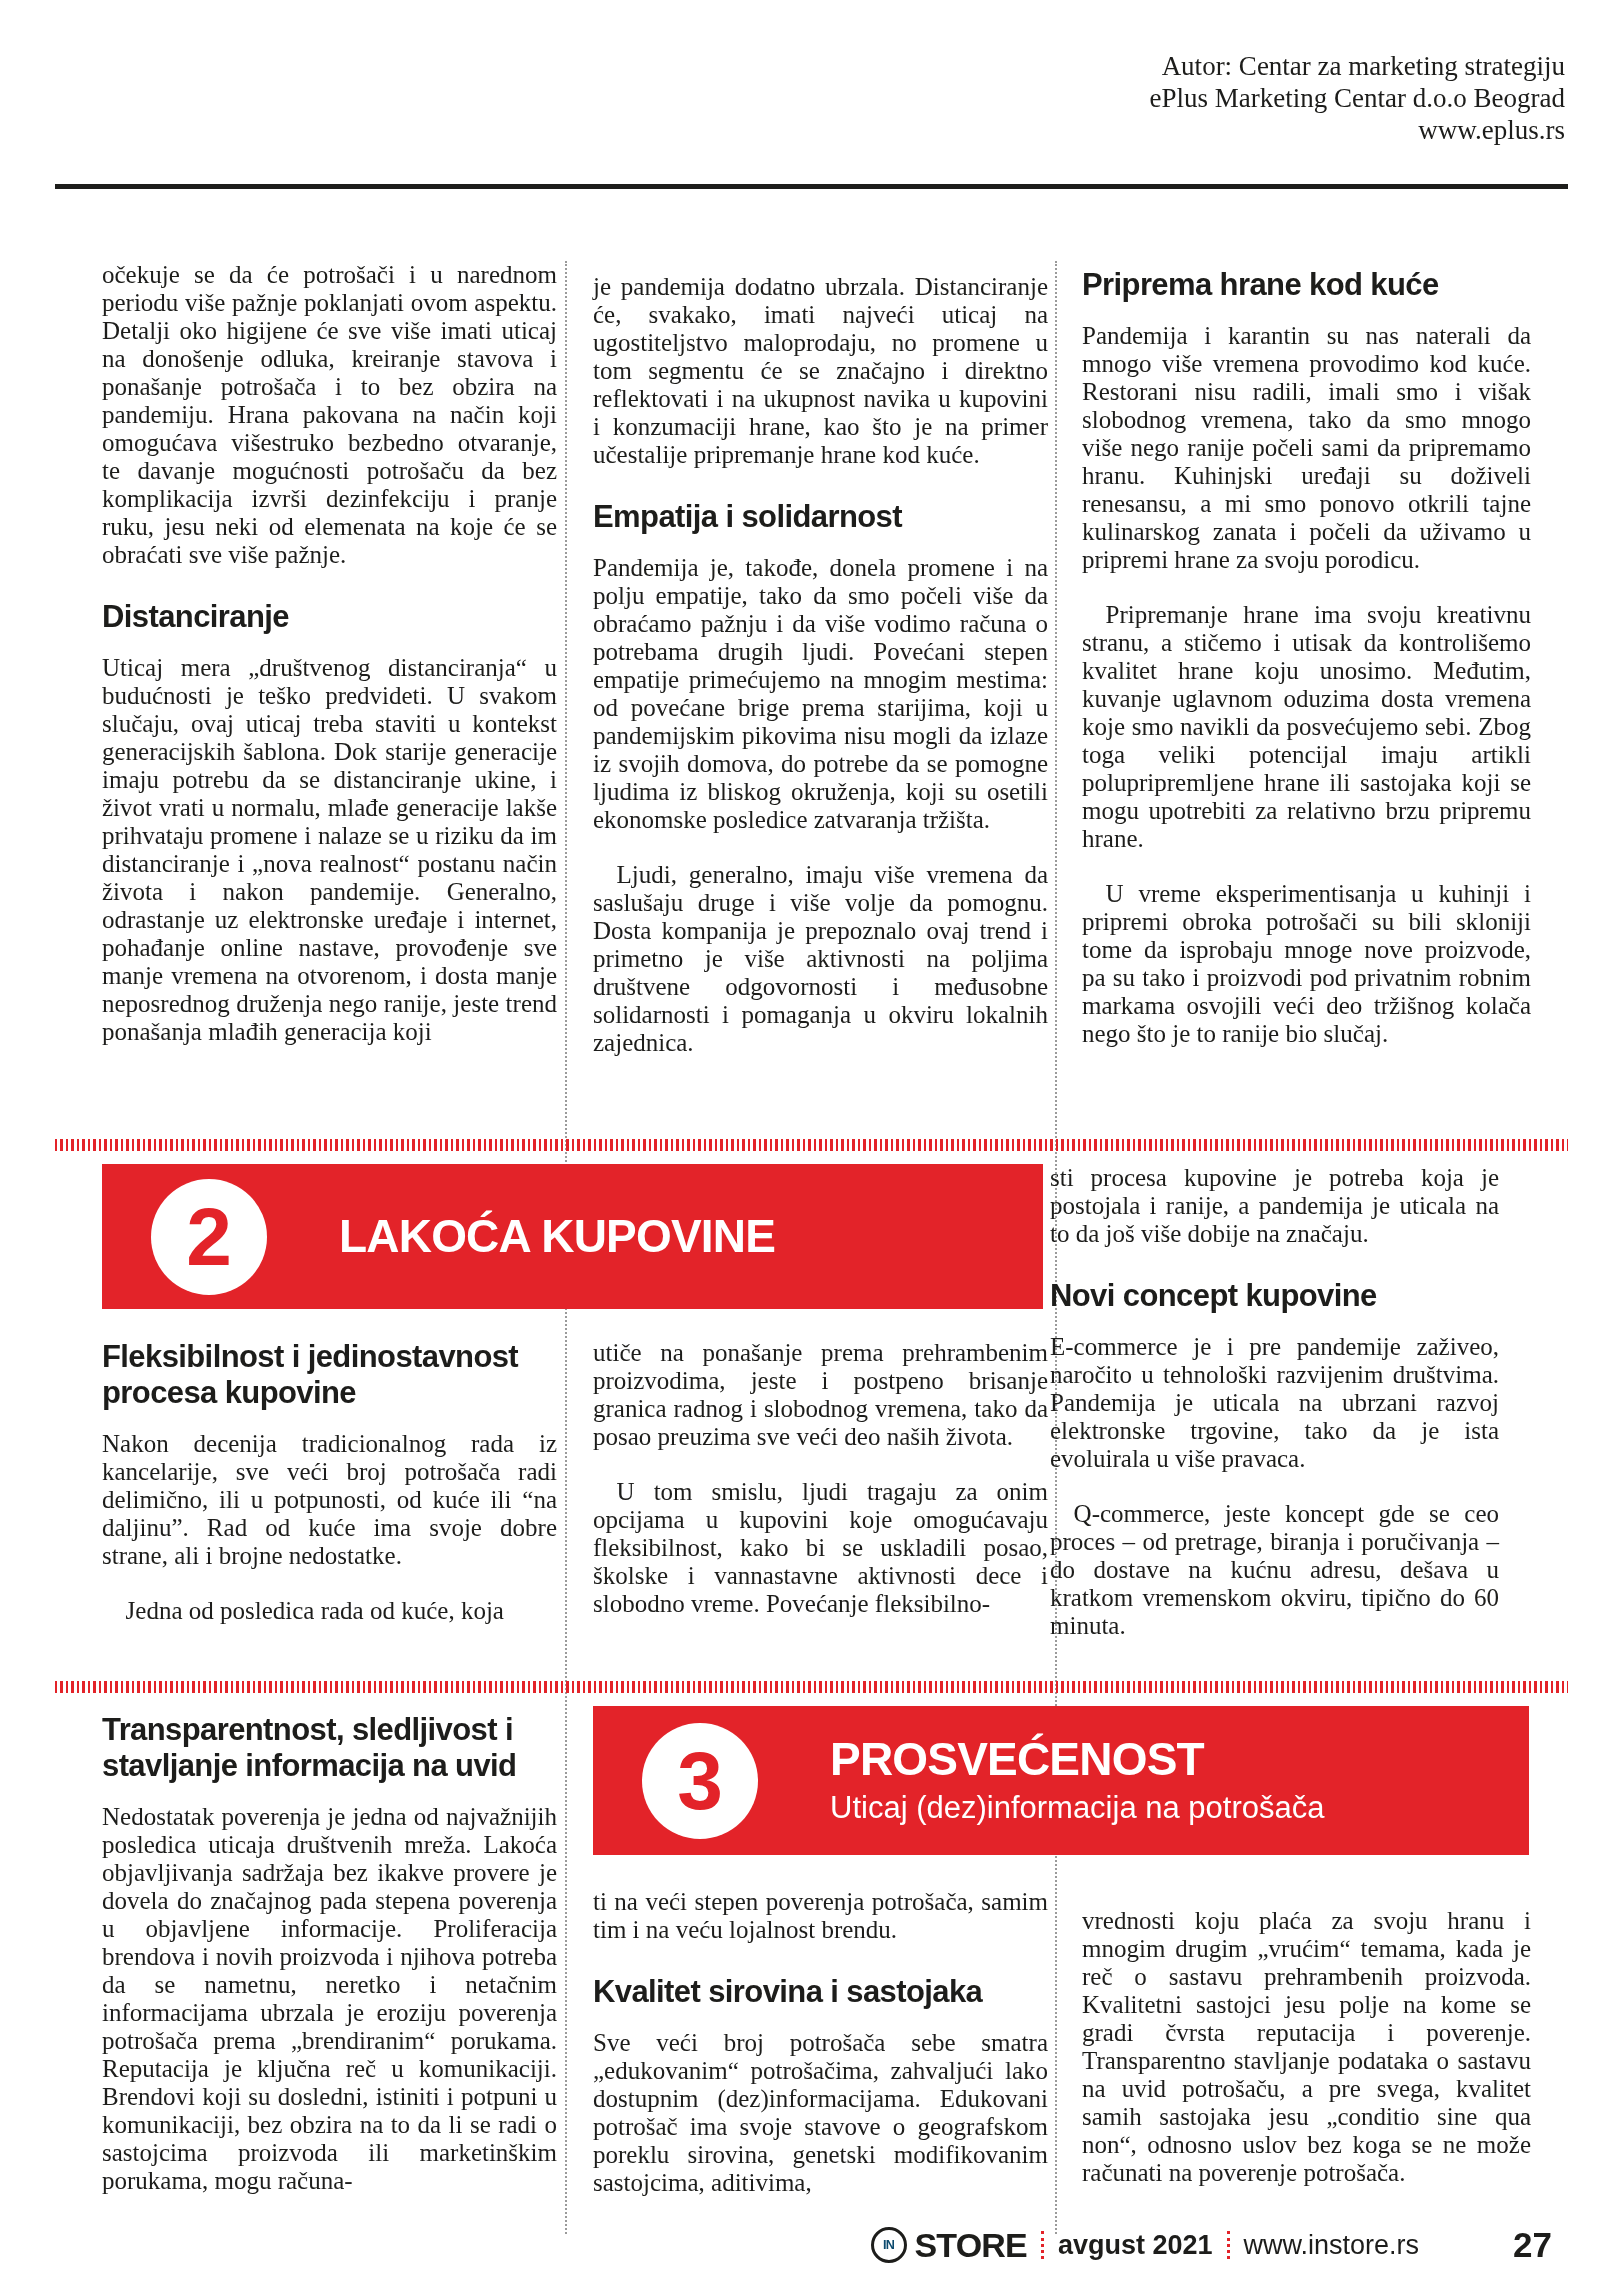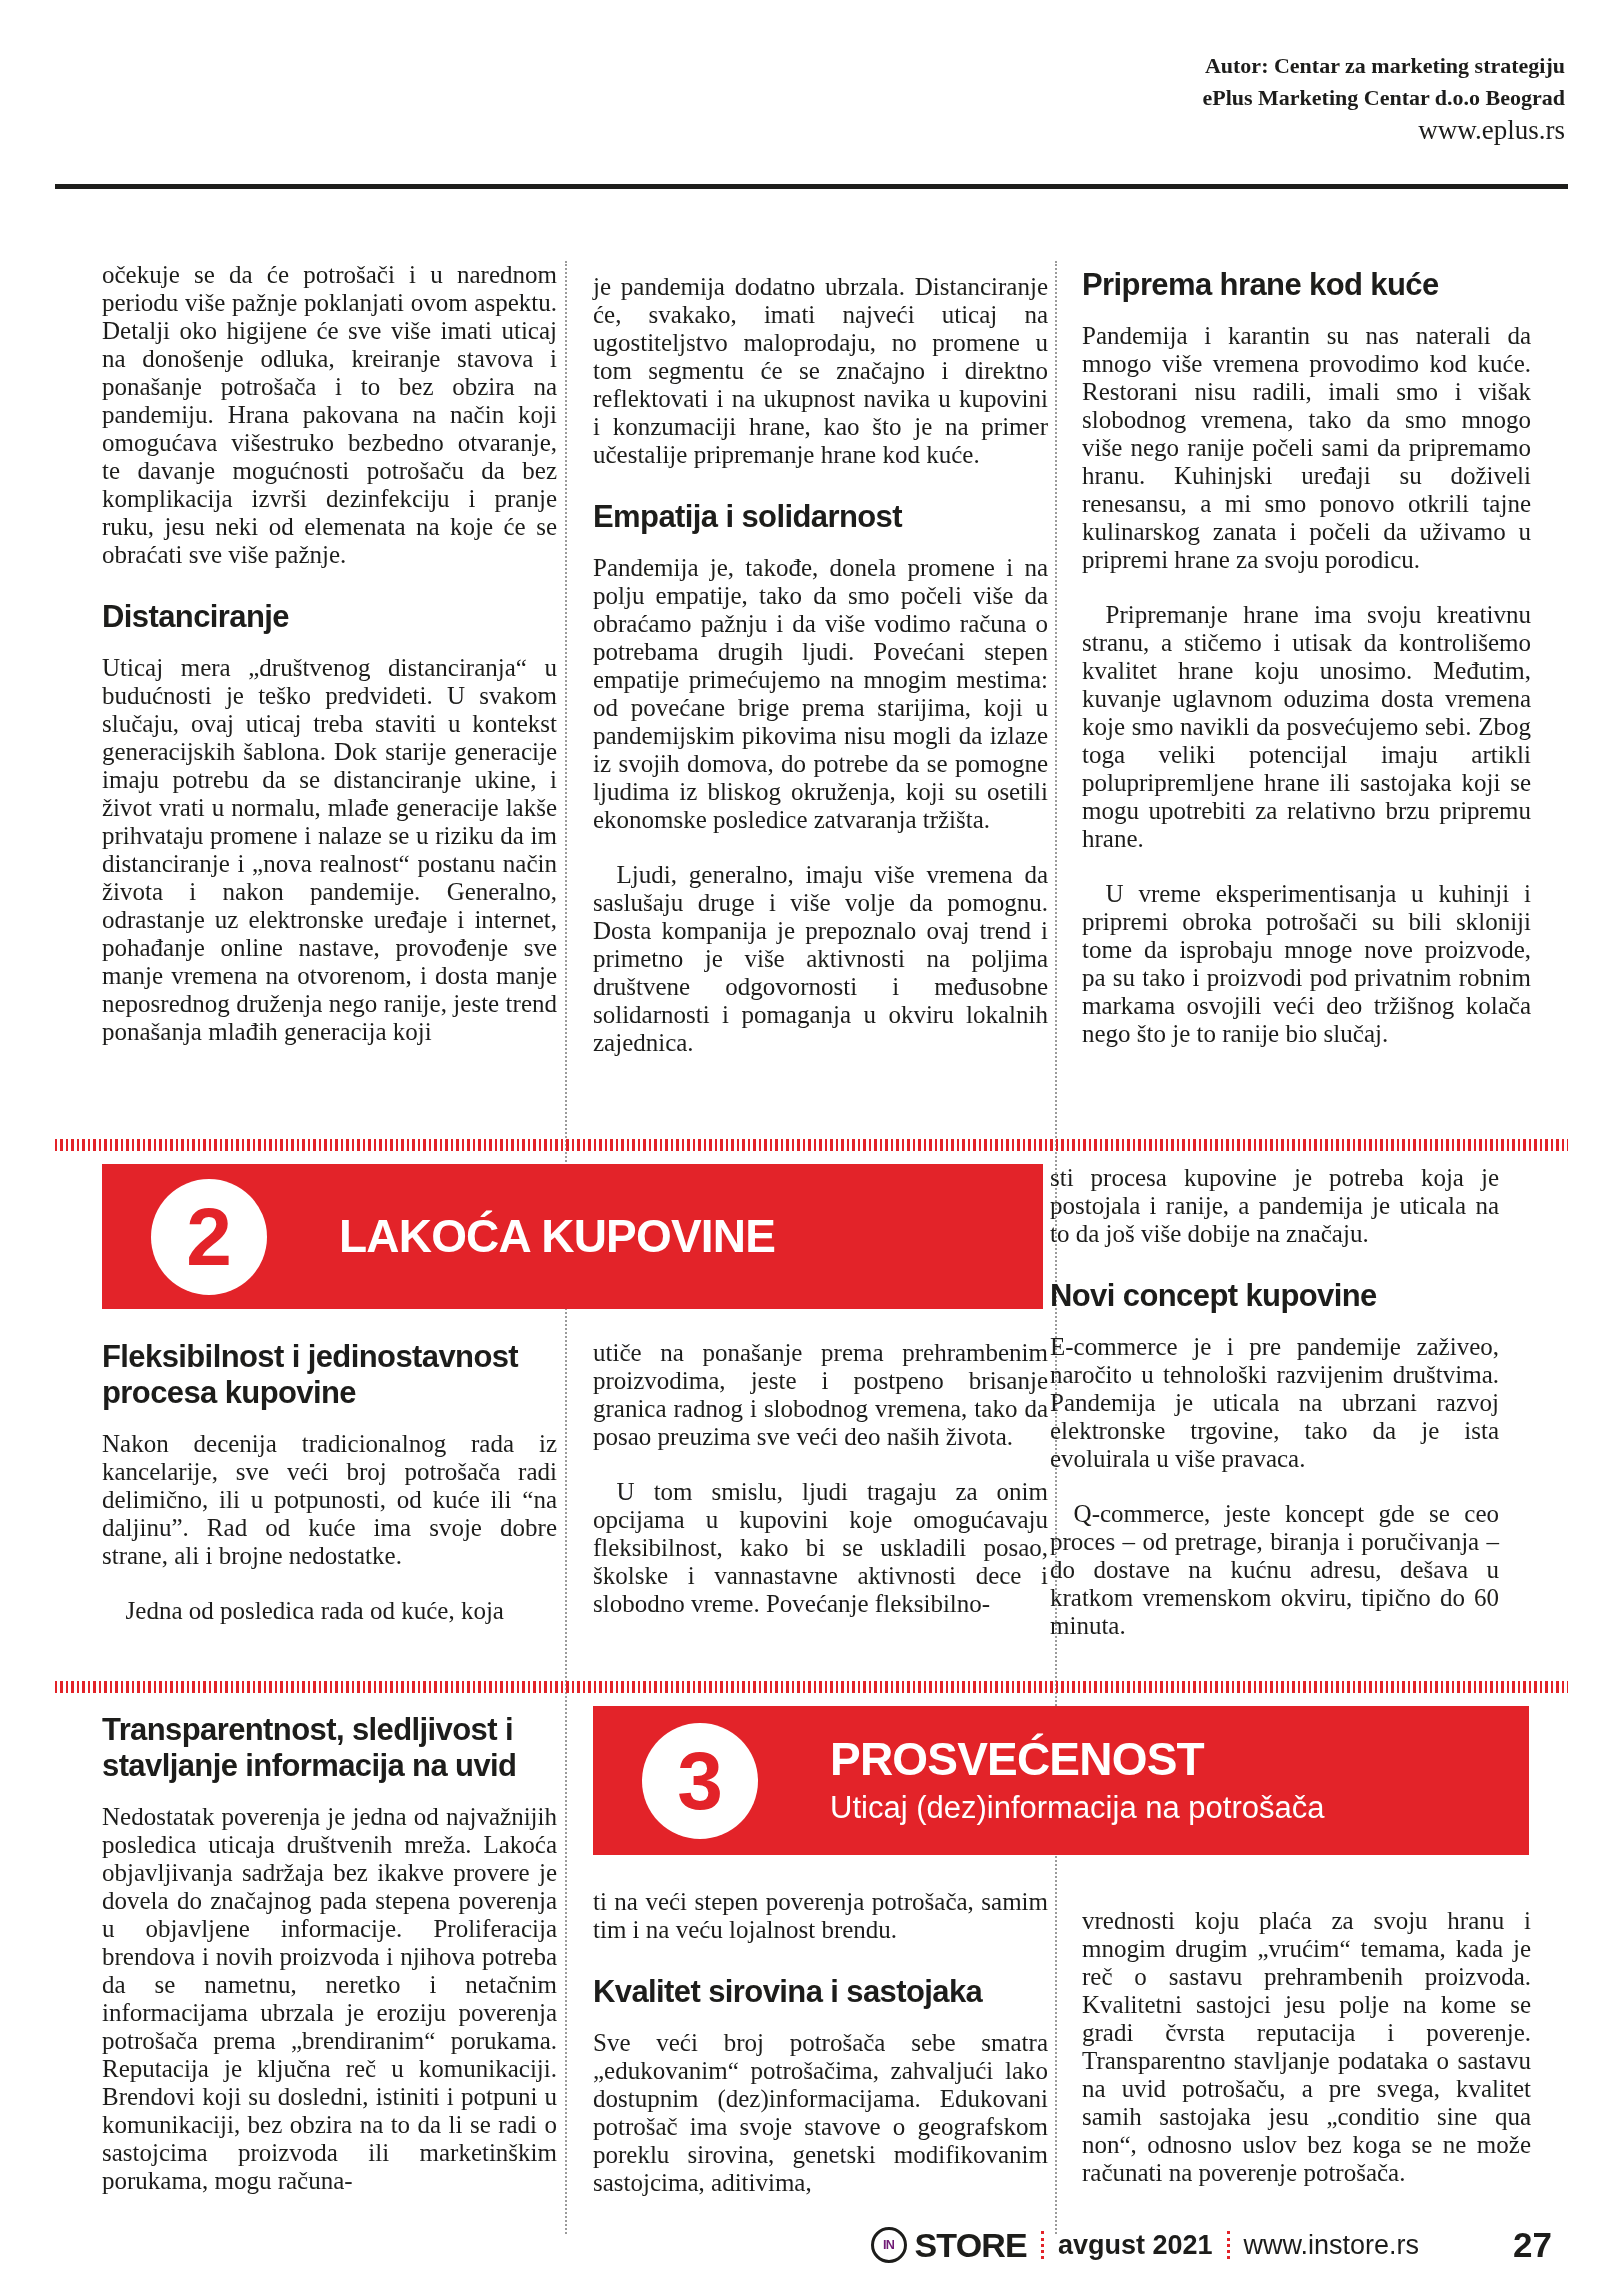--- a/index.html
+++ b/index.html
@@ -3,21 +3,21 @@
 <meta charset="utf-8">
 <style>
   html,body { margin:0; padding:0; background:#ffffff; }
   .page {
     position:relative; width:1623px; height:2295px; background:#ffffff;
     font-family:"Liberation Serif", serif; color:#1d1d1b; overflow:hidden;
   }
   
   .author-block { position:absolute; top:50px; right:58px; text-align:right;
     font-family:"Liberation Serif", serif; }
-  .author-block .b { font-weight:bold; font-size:22px; line-height:32px; }
+  .author-block .b { font-weight:normal; font-size:27px; line-height:32px; }
   .author-block .r { font-size:27px; line-height:32px; }
   .header-rule { position:absolute; left:55px; top:184px; width:1513px; height:4.7px; background:#1d1d1b; }
 
   
   .col { position:absolute; font-size:25px; line-height:28px; text-align:justify; }
   .col p { margin:0; text-indent:23.6px; }
   .col p.flush { text-indent:0; }
   .col p + p { margin-top:27px; }
   .h-sans {
     font-family:"Liberation Sans", sans-serif; font-weight:bold;
@@ -44,21 +44,21 @@
   .banner-title { font-family:"Liberation Sans", sans-serif; font-weight:bold;
     font-size:46px; line-height:47px; letter-spacing:-0.8px; }
   .banner-subtitle { font-family:"Liberation Sans", sans-serif;
     font-size:31px; line-height:35px; margin-top:7.9px; }
 
   
   .footer { position:absolute; right:71px; bottom:30px; display:flex; align-items:center;
     font-family:"Liberation Sans", sans-serif; }
   .in-logo { width:30px; height:30px; border:3.1px solid #1d1d1b; border-radius:50%;
     display:flex; align-items:center; justify-content:center;
-    font-weight:bold; font-size:12.6px; letter-spacing:-0.8px; color:#701a75; flex:0 0 auto; }
+    font-weight:bold; font-size:12.6px; letter-spacing:-0.8px; color:#0c4a6e; flex:0 0 auto; }
   .footer .brand { font-weight:bold; font-size:34px; letter-spacing:-0.8px; margin-left:7.9px; }
   .fsep { height:28px; border-left:3.1px dotted #e32329; margin:0 14px; }
   .footer .date { font-weight:bold; font-size:27px; }
   .footer .site { font-size:27px; }
   .footer .pageno { font-weight:bold; font-size:35px; margin-left:94px; }
 </style>
 </head>
 <body>
 
 <div class="page">

